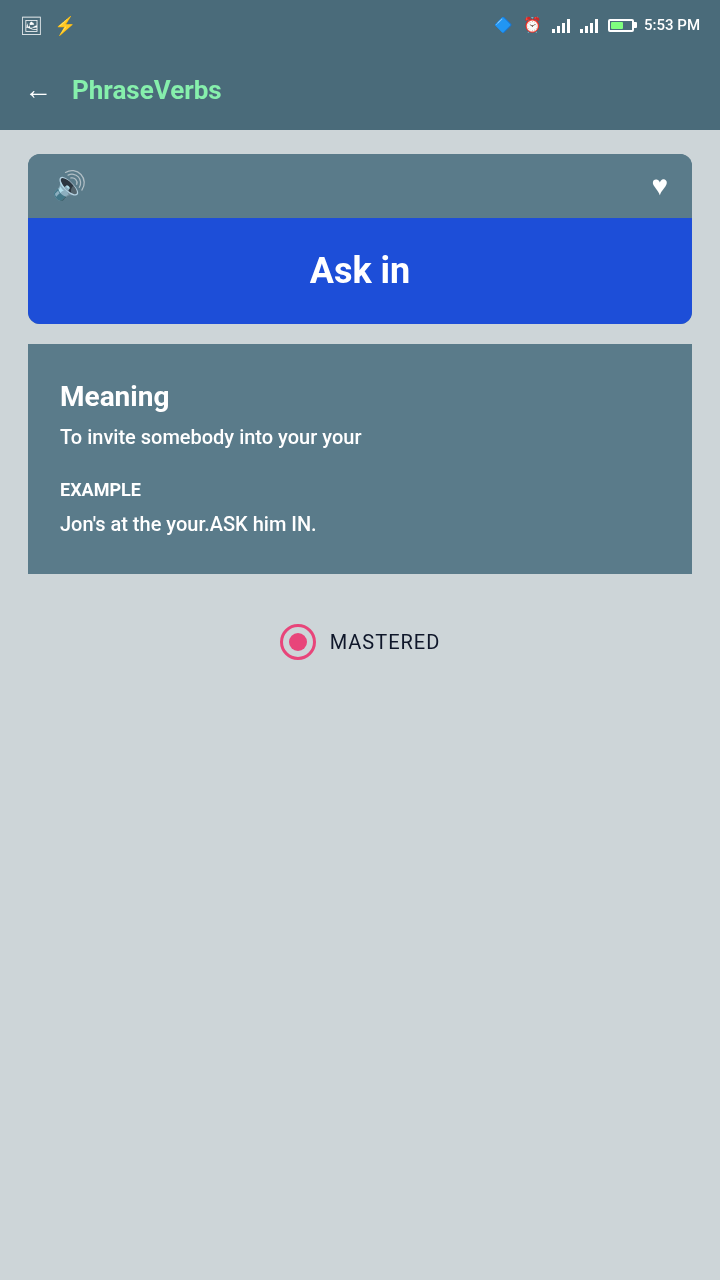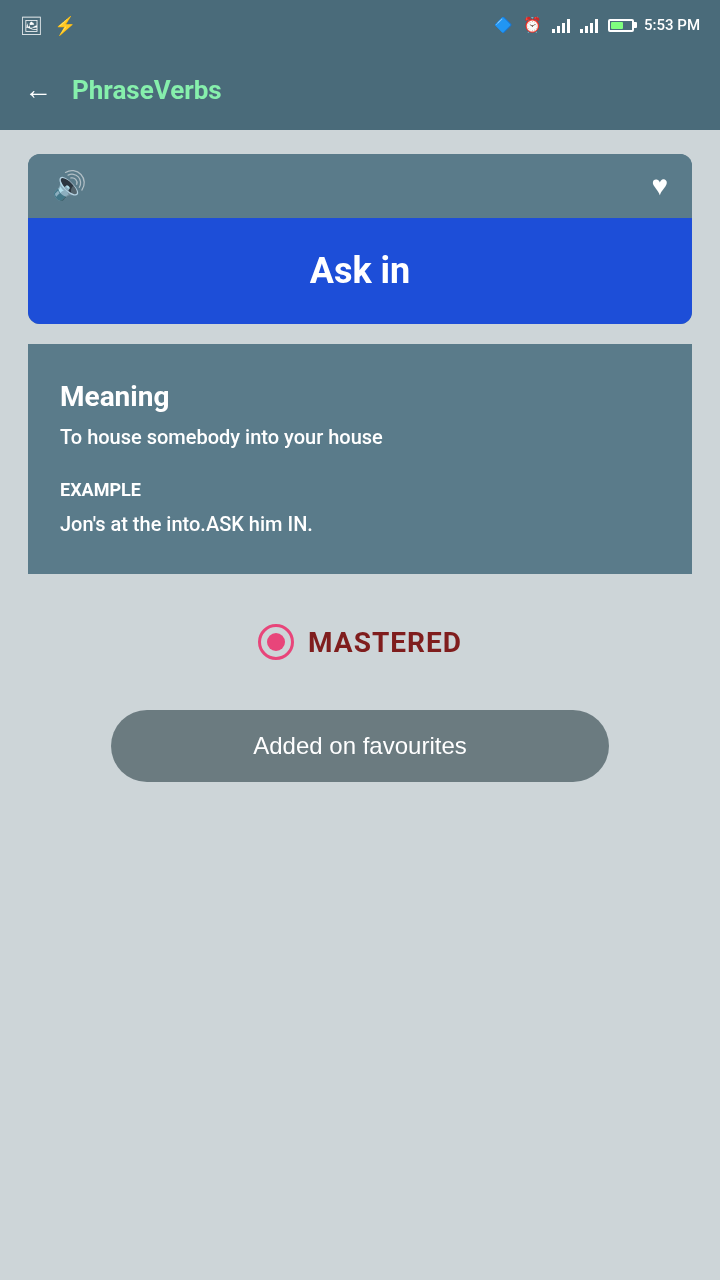--- a/index.html
+++ b/index.html
@@ -234,23 +234,23 @@
     }
 
     .mastered-radio-inner {
       width: 18px;
       height: 18px;
       border-radius: 50%;
       background-color: #e8457a;
     }
 
     .mastered-label {
-      color: #7f1d1d;
-      font-size: 28px;
-      font-weight: 700;
+      color: #0f172a;
+      font-size: 20px;
+      font-weight: 400;
       letter-spacing: 1px;
     }
 
     
     .favourites-btn {
       margin: 30px auto 0;
       display: block;
       background-color: #6b7b80;
       color: white;
       border: none;
@@ -309,30 +309,29 @@
       <button class="heart-btn">♥</button>
     </div>
     <div class="phrase-text-area">
       <span class="phrase-text">Ask in</span>
     </div>
   </div>
 
   <div class="definition-card">
     <div class="meaning-section">
       <div class="meaning-title">Meaning</div>
-      <div class="meaning-text">To house somebody into your house</div>
+      <div class="meaning-text">To invite somebody into your your</div>
     </div>
     <div class="example-section">
       <div class="example-title">EXAMPLE</div>
-      <div class="example-text">Jon's at the into.ASK him IN.</div>
+      <div class="example-text">Jon's at the your.ASK him IN.</div>
     </div>
   </div>
 
   <div class="mastered-row">
     <div class="mastered-radio">
       <div class="mastered-radio-inner"></div>
     </div>
     <span class="mastered-label">MASTERED</span>
   </div>
 
-  <button class="favourites-btn">Added on favourites</button>
 
 </div>
 
 </body></html>

